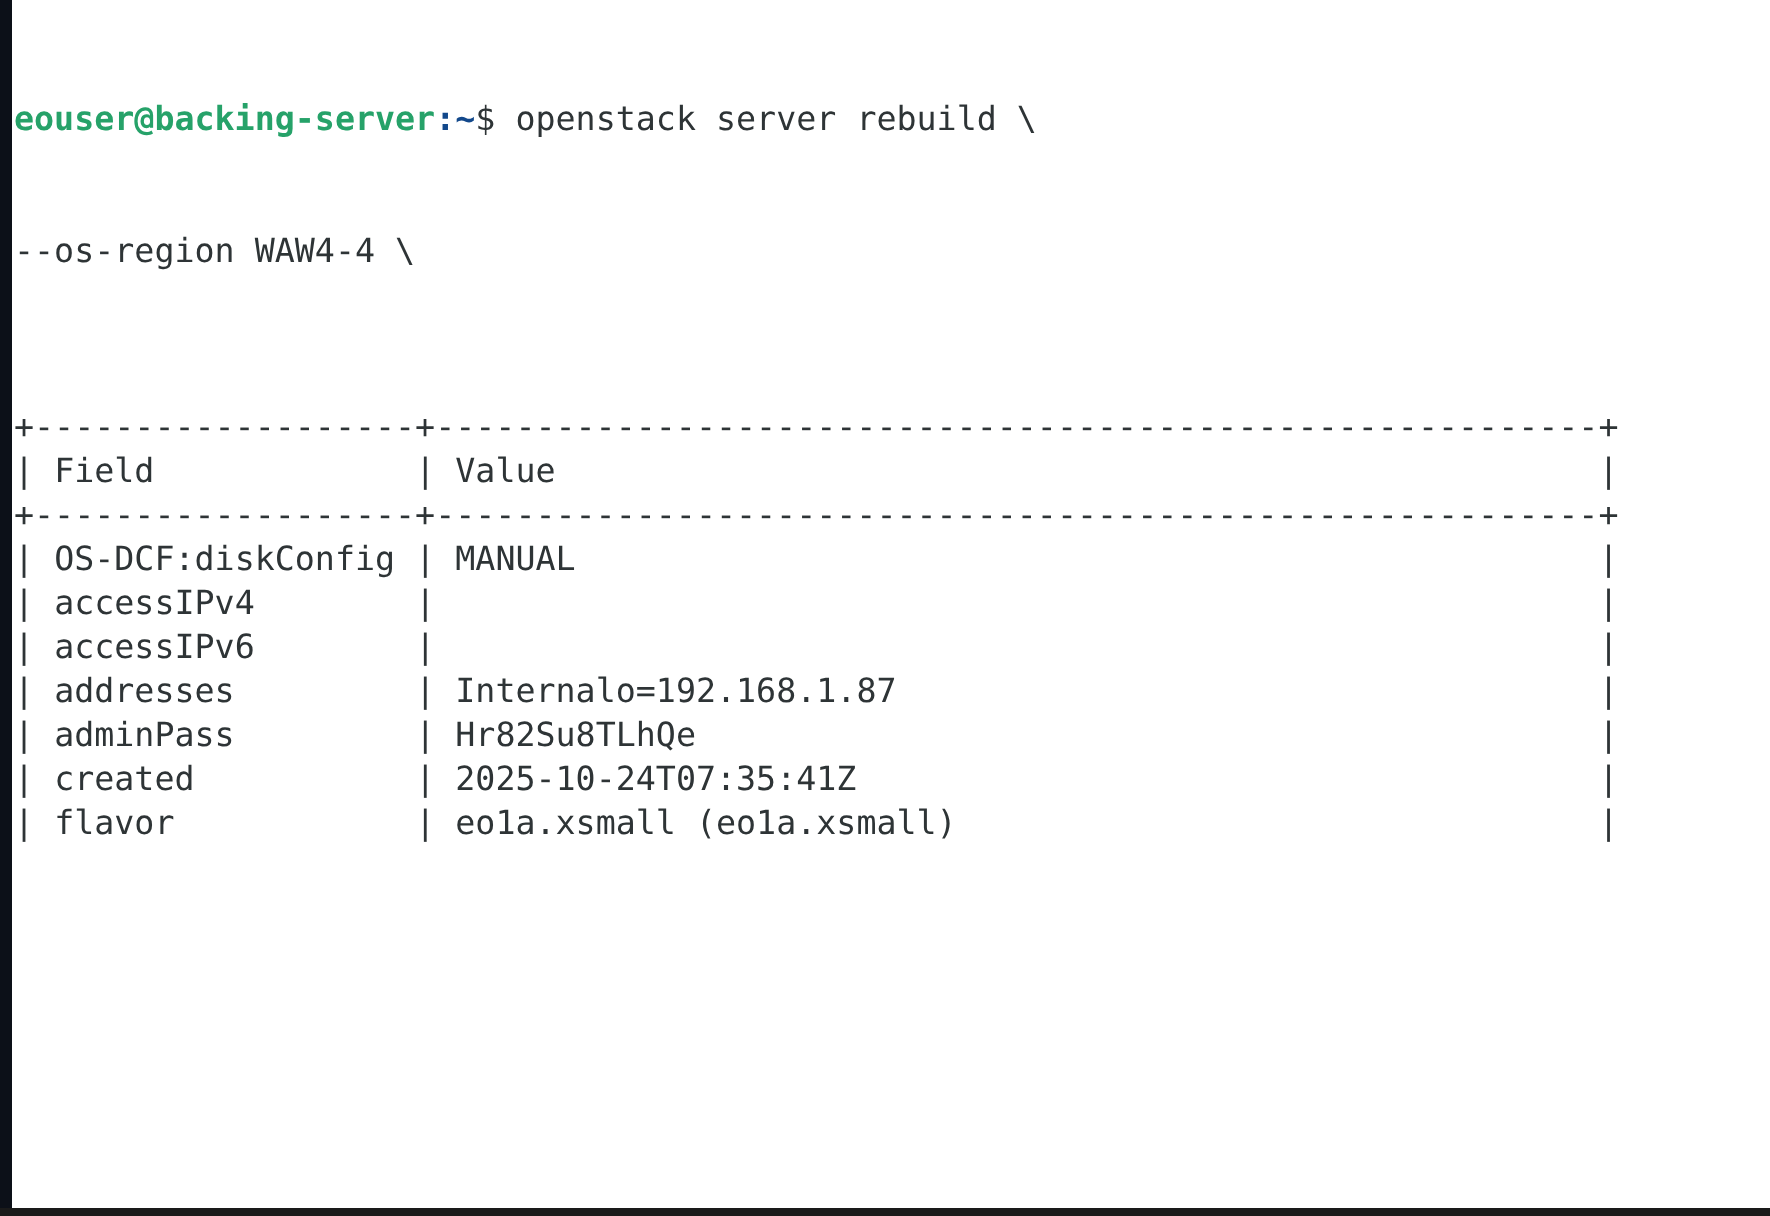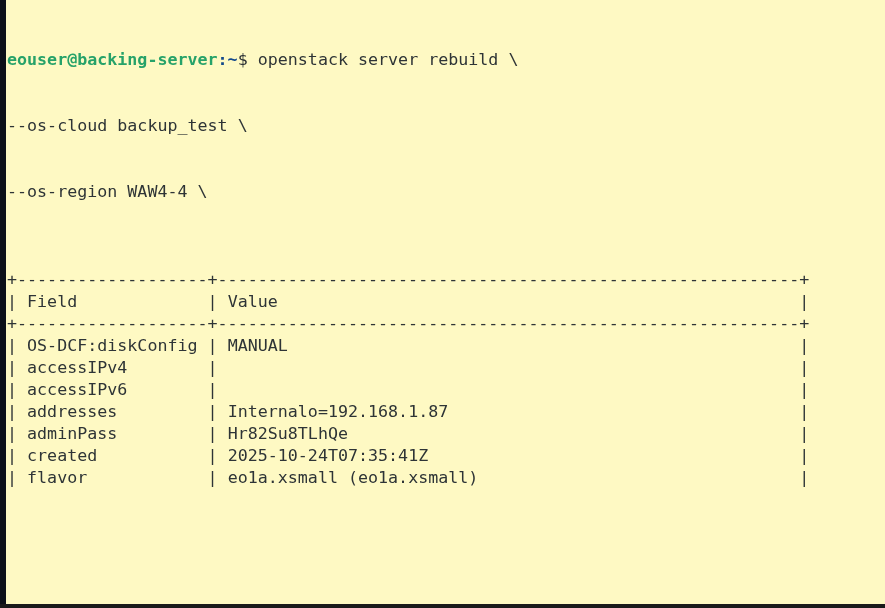--- a/index.html
+++ b/index.html
@@ -9,21 +9,21 @@
     height: 608px;
     overflow: hidden;
     background: #0c1018;
   }
   .terminal {
     position: absolute;
     left: 6px;
     top: 0;
     width: 879px;
     height: 604px;
-    background: #fef9c3;
+    background: #ffffff;
     overflow: hidden;
   }
   .screen {
     position: absolute;
     left: 1px;
     top: 5px;
     font-family: "DejaVu Sans Mono", "Liberation Mono", monospace;
     font-size: 16.66px;
     line-height: 22px;
     color: #2e3436;
@@ -51,21 +51,20 @@
     height: 4px;
     background: #1a1a1a;
   }
 </style>
 </head>
 <body>
 
 <div class="terminal">
   <div class="screen" id="screen">
     <div class="line"><span class="prompt-user">eouser@backing-server</span><span class="prompt-path">:~</span><span class="prompt-sym">$ </span><span>openstack server rebuild \</span></div>
-    <div class="line">--os-cloud backup_test \</div>
     <div class="line">--os-region WAW4-4 \</div>
 
     <div id="table-output"><div class="line">+-------------------+----------------------------------------------------------+</div><div class="line"><span class="border">| </span><span>Field            </span><span class="border"> | </span><span>Value                                                   </span><span class="border"> |</span></div><div class="line">+-------------------+----------------------------------------------------------+</div><div class="line"><span class="border">| </span><span>OS-DCF:diskConfig</span><span class="border"> | </span><span>MANUAL                                                  </span><span class="border"> |</span></div><div class="line"><span class="border">| </span><span>accessIPv4       </span><span class="border"> | </span><span>                                                        </span><span class="border"> |</span></div><div class="line"><span class="border">| </span><span>accessIPv6       </span><span class="border"> | </span><span>                                                        </span><span class="border"> |</span></div><div class="line"><span class="border">| </span><span>addresses        </span><span class="border"> | </span><span>Internalo=192.168.1.87                                  </span><span class="border"> |</span></div><div class="line"><span class="border">| </span><span>adminPass        </span><span class="border"> | </span><span>Hr82Su8TLhQe                                            </span><span class="border"> |</span></div><div class="line"><span class="border">| </span><span>created          </span><span class="border"> | </span><span>2025-10-24T07:35:41Z                                    </span><span class="border"> |</span></div><div class="line"><span class="border">| </span><span>flavor           </span><span class="border"> | </span><span>eo1a.xsmall (eo1a.xsmall)                               </span><span class="border"> |</span></div></div>
 
     
   </div>
 </div>
 <div class="bottom-bar"></div>
 
 </body></html>

